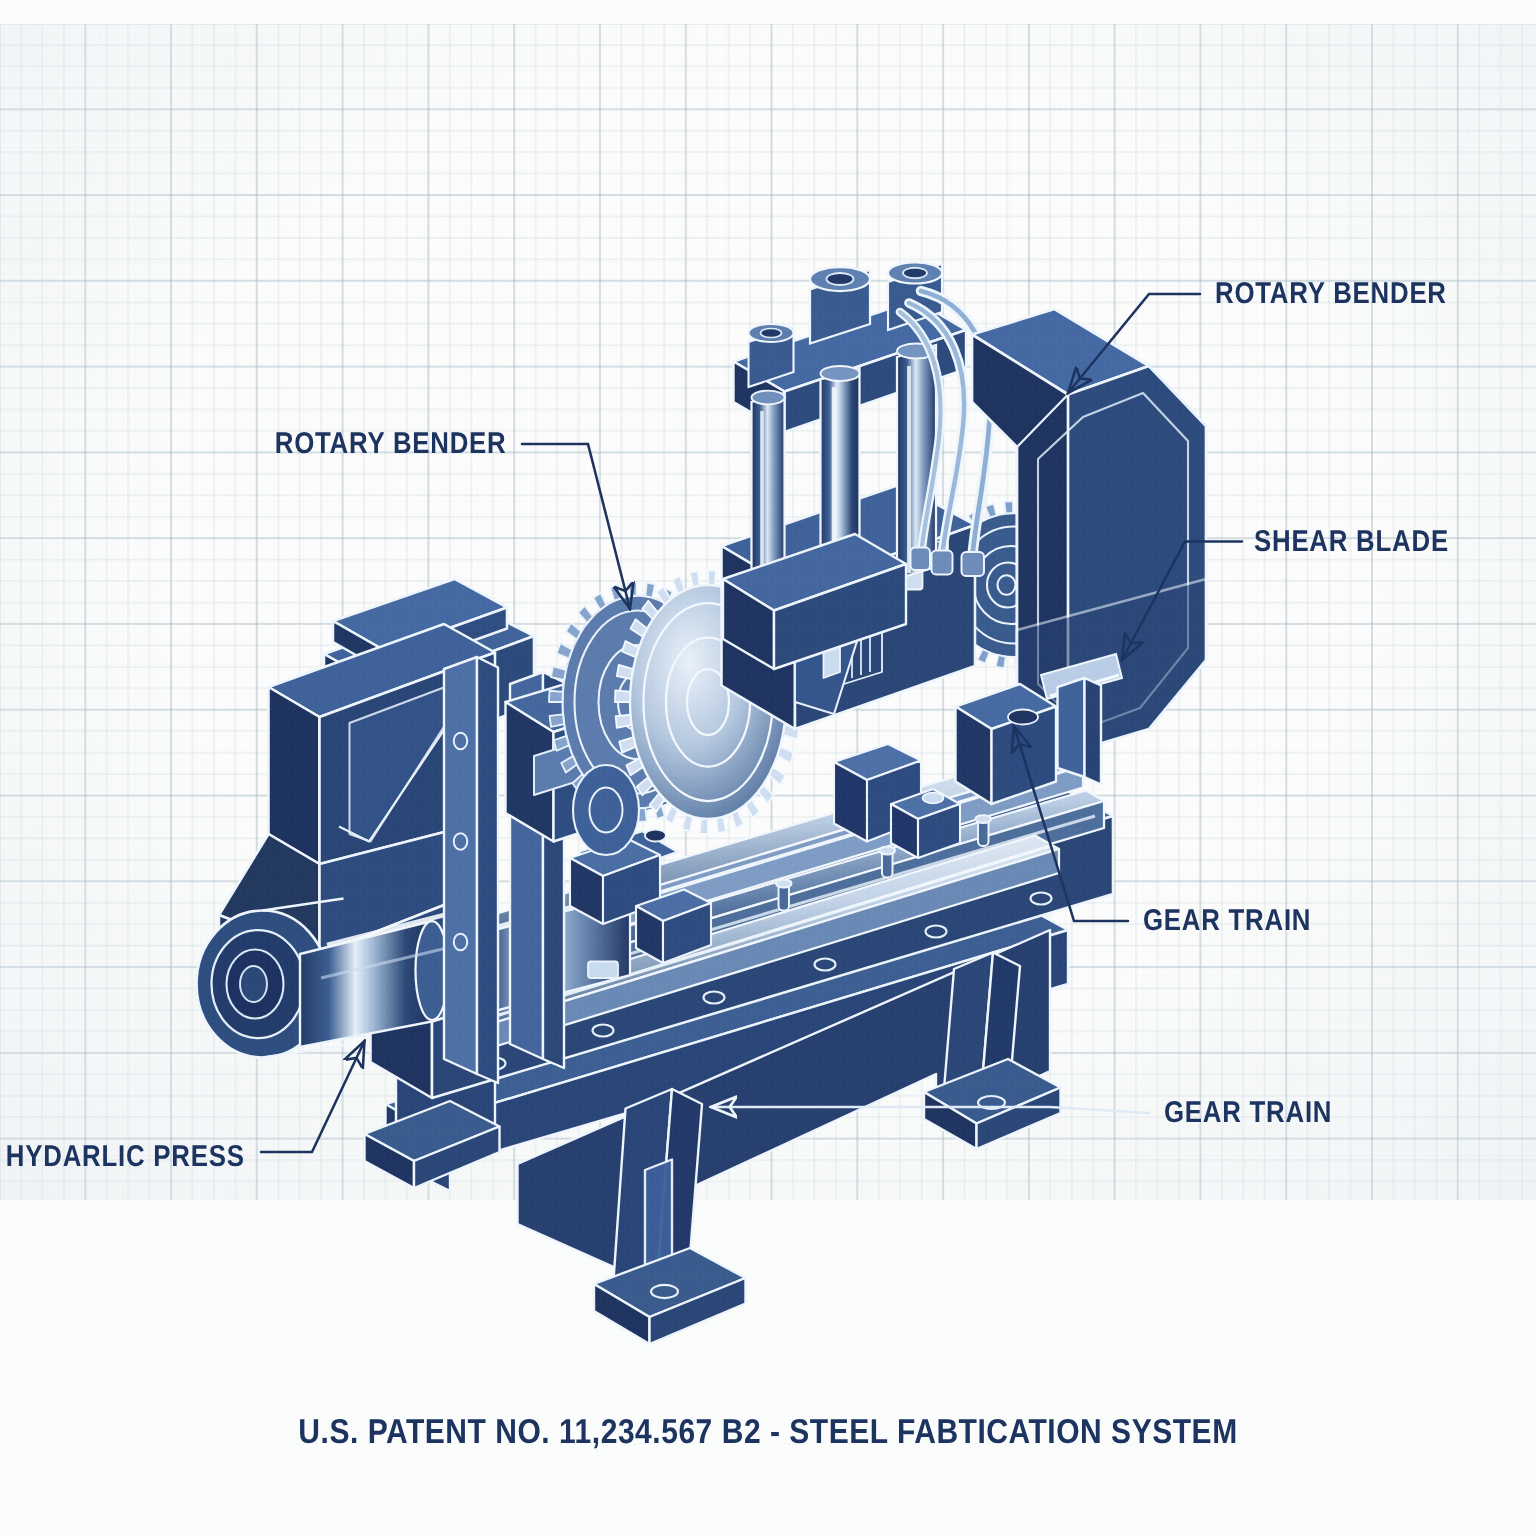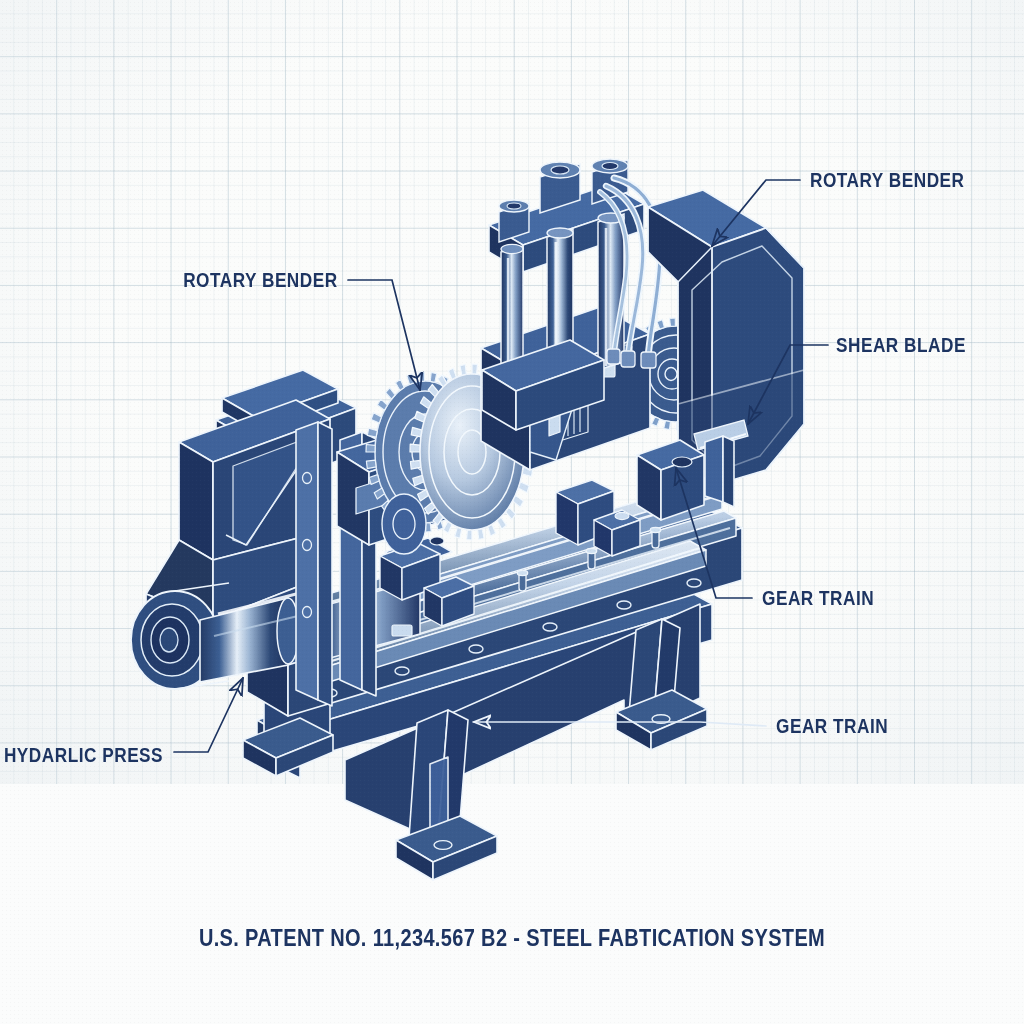--- a/index.html
+++ b/index.html
@@ -1,21 +1,21 @@
 <!DOCTYPE html>
 <html><head>
 <meta charset="utf-8">
 <style>
   html,body{margin:0;padding:0;}
   body{
     width:1024px;height:1024px;overflow:hidden;
     background:#fbfcfc;
     font-family:"Liberation Sans", sans-serif;
   }
-  #stage{position:relative;width:1024px;height:784px;}
+  #stage{position:relative;width:1024px;height:784px;margin-top:16px;}
 
   
   #grid{
     position:absolute;inset:0;
     background-color:#fbfcfb;
     background-image:
       linear-gradient(to right, rgba(160,182,196,.34) 1px, transparent 1px),
       linear-gradient(to bottom, rgba(160,182,196,.34) 1px, transparent 1px),
       linear-gradient(to right, rgba(170,190,202,.16) 1px, transparent 1px),
       linear-gradient(to bottom, rgba(170,190,202,.16) 1px, transparent 1px);

